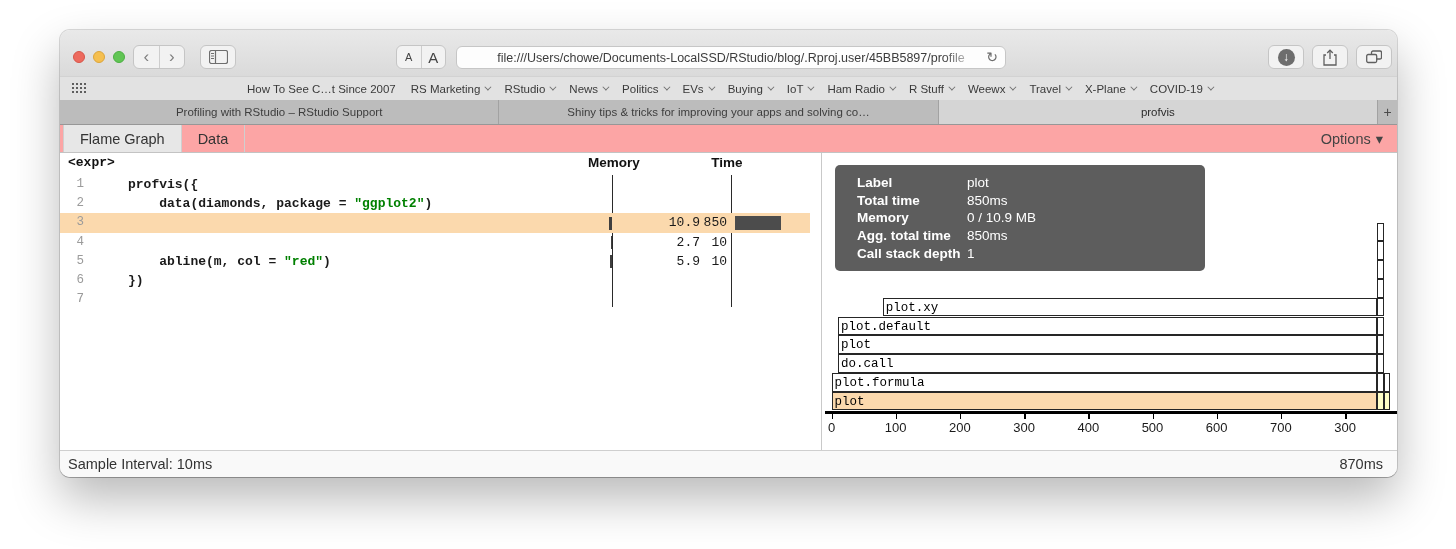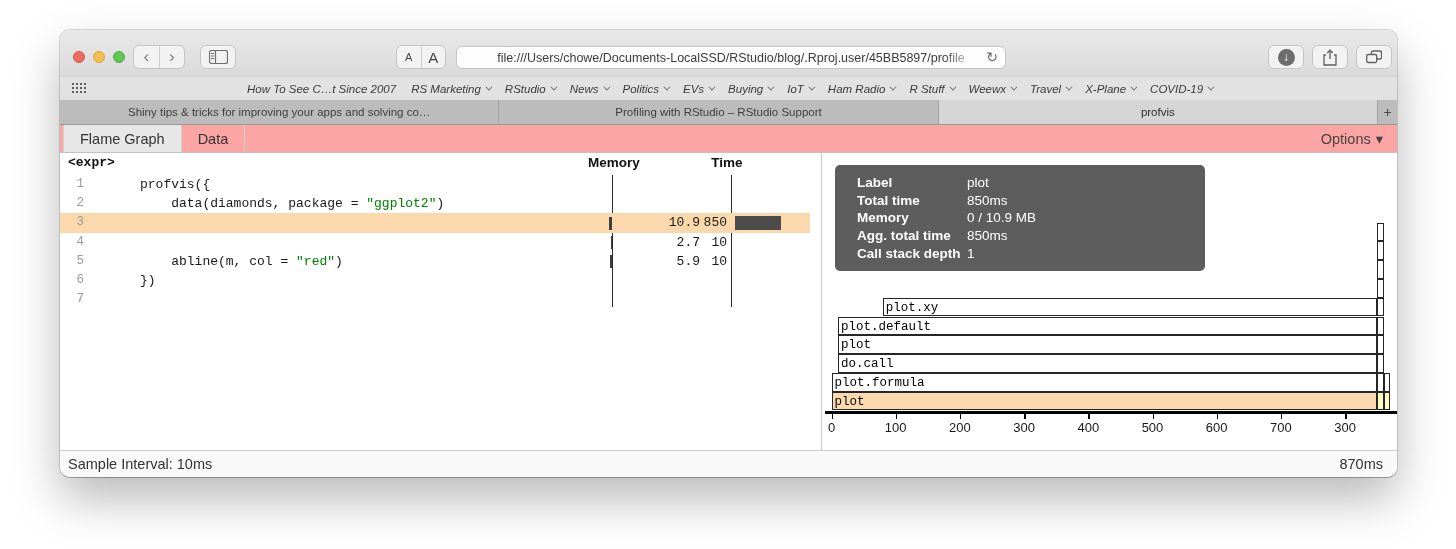--- a/index.html
+++ b/index.html
@@ -38,21 +38,21 @@
   .rbtn { position:absolute; top:15px; width:36px; height:24px; background:#f2f2f2;
           border:1px solid #c5c5c5; border-radius:6px; display:flex; align-items:center; justify-content:center; }
   .dl { left:1208px; } .sh { left:1252px; } .to { left:1296px; }
   .dlcirc { width:17px; height:17px; border-radius:50%; background:#6d6d6d; color:#fff;
             font-size:12px; font-weight:bold; display:flex; align-items:center; justify-content:center; }
   
   .bookmarksbar { position:absolute; left:0; top:46px; width:100%; height:24px;
                   background:#e2e2e2; border-top:1px solid #d2d2d2; display:flex; align-items:center; }
   .gridicon { margin-left:12px; width:15px; height:11px; }
   .bm-items { display:flex; align-items:center; margin-left:160px; gap:15px; }
-  .bm { display:flex; align-items:center; gap:4px; font-size:11.5px; color:#3a3a3a; white-space:nowrap;font-style:italic; }
+  .bm { display:flex; align-items:center; gap:4px; font-size:11.5px; color:#3a3a3a; white-space:nowrap; }
   .chev { display:inline-block; width:5px; height:5px; border-right:1.4px solid #6f6f6f;
           border-bottom:1.4px solid #6f6f6f; transform:rotate(45deg) translateY(-2px); }
   
   .tabbar { position:absolute; left:0; top:70px; width:100%; height:25px; background:#bcbcbc;
             border-bottom:1px solid #979797; display:flex; }
   .btab { flex:1; display:flex; align-items:center; justify-content:center; font-size:11.5px;
           color:#3d3d3d; background:#bcbcbc; border-right:1px solid #a2a2a2;
           white-space:nowrap; overflow:hidden; }
   .btab.active { background:#d5d5d5; color:#2b2b2b; }
   .newtab { width:19px; display:flex; align-items:center; justify-content:center;
@@ -72,21 +72,21 @@
   .expr { left:8px; font-family:"Liberation Mono", monospace; font-size:13px; }
   .col-mem { left:514px; width:80px; text-align:center; }
   .col-time { left:637px; width:60px; text-align:center; }
   .vline { position:absolute; top:22px; width:1px; height:132px; background:#2a2a2a; }
   .vline.mem { left:552px; } .vline.time { left:671px; }
   .code-rows { position:absolute; left:0; top:22px; width:750px; }
   .code-row { position:relative; height:19.2px; line-height:19.2px; white-space:pre;
               font-family:"Liberation Mono", monospace; font-size:13px; color:#1a1a1a; }
   .code-row.hl { background:var(--selected-highlight); }
   .ln { position:absolute; left:0; width:24px; text-align:right; color:#9b9b9b; font-size:12.5px; }
-  .src { position:absolute; left:80px; }
+  .src { position:absolute; left:68px;font-weight:bold; }
   .src .str { color:var(--string-green); }
   .mem-val { position:absolute; left:560px; width:80px; text-align:right; }
   .time-val { position:absolute; left:641px; width:26px; text-align:right; }
   .membar { position:absolute; top:3.5px; height:13px; background:#3f3f3f; }
   .timebar { position:absolute; left:675px; top:2.3px; height:14.5px; background:var(--time-bar); }
   
   .vsplit { position:absolute; left:761px; top:123px; width:1px; height:297px; background:#c9c9c9; }
   
   .flame-panel { position:absolute; left:762px; top:123px; width:575px; height:297px;
                  background:#fff; overflow:hidden; }
@@ -239,24 +239,24 @@
           <div class="bm">
             <span>COVID-19</span>
             <i class="chev"></i>
           </div>
         </div>
     </div>
 
     <div class="tabbar">
       <div style="display:flex; flex:1;">
           <div class="btab">
+            <span>Profiling with RStudio – RStudio Support</span>
+          </div>
+          <div class="btab">
             <span>Shiny tips &amp; tricks for improving your apps and solving co…</span>
-          </div>
-          <div class="btab">
-            <span>Profiling with RStudio – RStudio Support</span>
           </div>
           <div class="btab active">
             <span>profvis</span>
           </div>
         </div>
       <div class="newtab">+</div>
     </div>
 
     <div class="pv-toolbar">
       <div class="pv-tab first active">Flame Graph</div>

